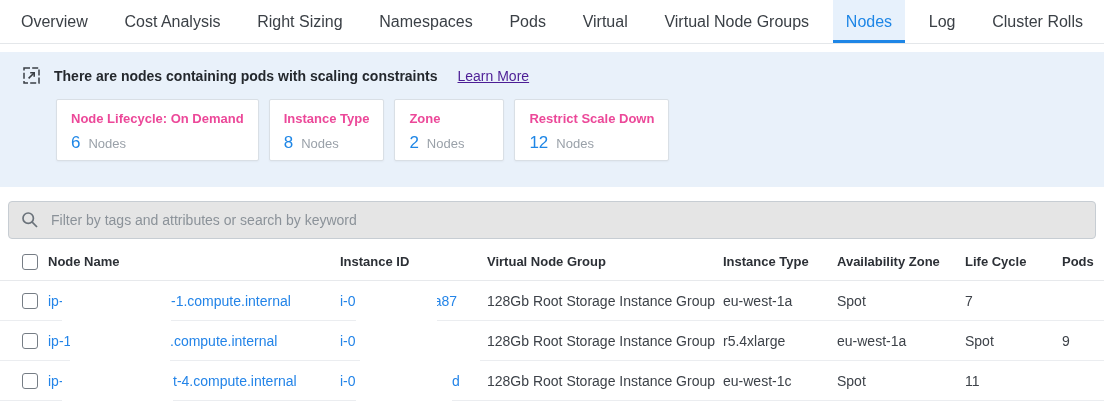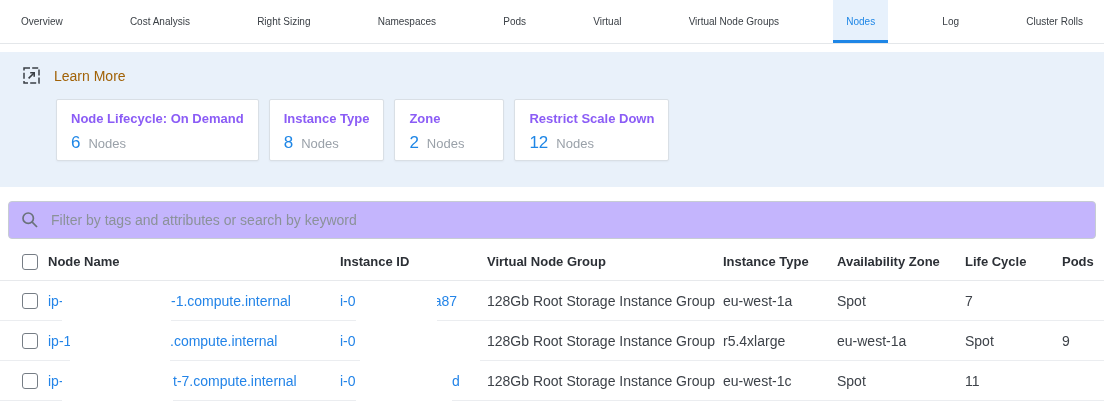--- a/index.html
+++ b/index.html
@@ -16,21 +16,21 @@
     display: flex;
     justify-content: space-between;
     align-items: stretch;
     height: 44px;
     padding: 0 8px;
     border-bottom: 1px solid #e4e7ea;
   }
   .tab {
     display: flex; align-items: center;
     padding: 0 13px;
-    font-size: 10px;
+    font-size: 16px;
     color: #3b4046;
     cursor: pointer;
     white-space: nowrap;
   }
   .tab.active {
     background: #e7f1fc;
     color: #1e86e6;
     box-shadow: inset 0 -3px 0 #1e86e6;
   }
 
@@ -38,49 +38,49 @@
   .banner {
     margin-top: 8px;
     background: #e9f1fa;
     padding: 14px 0 24px 22px;
     height: 135px;
   }
   .banner-msg-row { display: flex; align-items: center; gap: 13px; }
   .banner-icon { width: 19px; height: 19px; flex: 0 0 auto; }
   .banner-text { font-size: 14px; font-weight: 700; color: #24282d; }
   .banner-link {
-    font-size: 14px; color: #a16207;
-    margin-left: 0; cursor: pointer;
+    font-size: 14px; color: #4c1d95;
+    text-decoration: underline; margin-left: 7px; cursor: pointer;
   }
   .cards-row { display: flex; gap: 10px; margin: 14px 0 0 34px; }
   .card {
     background: #fff;
     border: 1px solid #d9dfe5;
     border-radius: 2px;
     padding: 11px 14px 12px 14px;
     min-width: 110px;
     height: 62px;
     cursor: pointer;
     box-shadow: 0 1px 2px rgba(0,0,0,0.04);
   }
-  .card-title { font-size: 13px; font-weight: 700; color: #8b5cf6; white-space: nowrap; }
+  .card-title { font-size: 13px; font-weight: 700; color: #ec4899; white-space: nowrap; }
   .card-count-row { display: flex; align-items: baseline; margin-top: 7px; }
   .card-count { font-size: 17px; color: #1e86e6; }
   .card-unit { font-size: 13px; color: #9aa1a9; margin-left: 8px; }
 
   
   .searchbar {
     margin: 14px 8px 0 8px;
     height: 38px;
     border: 1px solid #c7cdd3;
     border-radius: 4px;
     display: flex; align-items: center;
     padding: 0 12px;
     gap: 10px;
-    background: #c4b5fd;
+    background: #e5e5e5;
   }
   .search-icon { width: 18px; height: 18px; flex: 0 0 auto; }
   .searchbar input {
     flex: 1; border: none; outline: none;
     font-size: 14px; color: #333;
     font-family: "Liberation Sans", sans-serif;
     background: transparent;
   }
   .searchbar input::placeholder { color: #8b9299; }
 
@@ -137,20 +137,21 @@
   <div class="tab">Cluster Rolls</div>
 </div>
 
 <div class="banner">
   <div class="banner-msg-row">
     <svg class="banner-icon" viewBox="0 0 19 19">
       <rect x="2" y="2" width="15" height="15" fill="none" stroke="#3a3f45" stroke-width="1.5" stroke-dasharray="6 2.2"></rect>
       <path d="M6.6 12.4 L12 7" stroke="#3a3f45" stroke-width="1.6" fill="none"></path>
       <path d="M8.2 6.8 H12.2 V10.8" fill="none" stroke="#3a3f45" stroke-width="1.6"></path>
     </svg>
+    <span class="banner-text">There are nodes containing pods with scaling constraints</span>
     <span class="banner-link">Learn More</span>
   </div>
   <div class="cards-row">
     <div class="card">
       <div class="card-title">Node Lifecycle: On Demand</div>
       <div class="card-count-row">
         <span class="card-count">6</span>
         <span class="card-unit">Nodes</span>
       </div>
     </div>
@@ -240,21 +241,21 @@
 </div>
 
 <div class="grid row">
   <div class="wipe" style="left:62px;width:111px"></div>
   <div class="wipe" style="left:356px;width:96px"></div>
   <div class="cell cb-cell">
       <span class="checkbox"></span>
     </div>
   <div class="cell">
     <span class="link">ip-</span>
-    <span class="link abs" style="left:125px">t-7.compute.internal</span>
+    <span class="link abs" style="left:125px">t-4.compute.internal</span>
   </div>
   <div class="cell">
     <span class="link">i-0</span>
     <span class="link abs" style="left:112px">d</span>
   </div>
   <div class="cell">128Gb Root Storage Instance Group</div>
   <div class="cell">eu-west-1c</div>
   <div class="cell">Spot</div>
   <div class="cell">11</div>
 </div>

